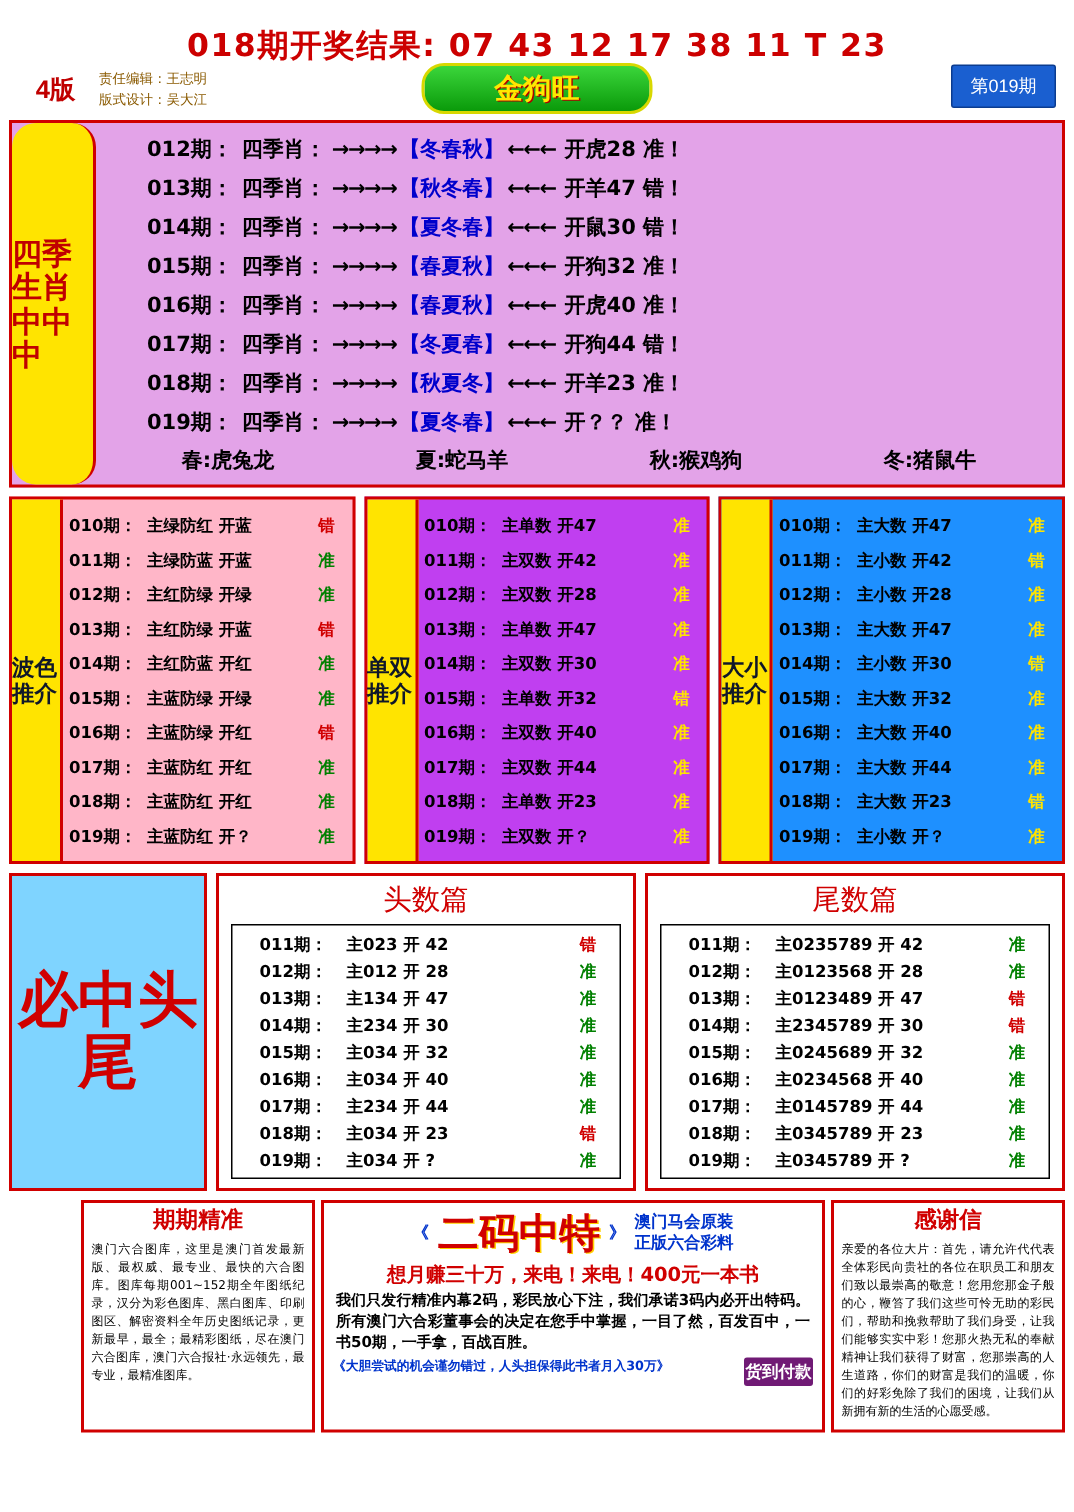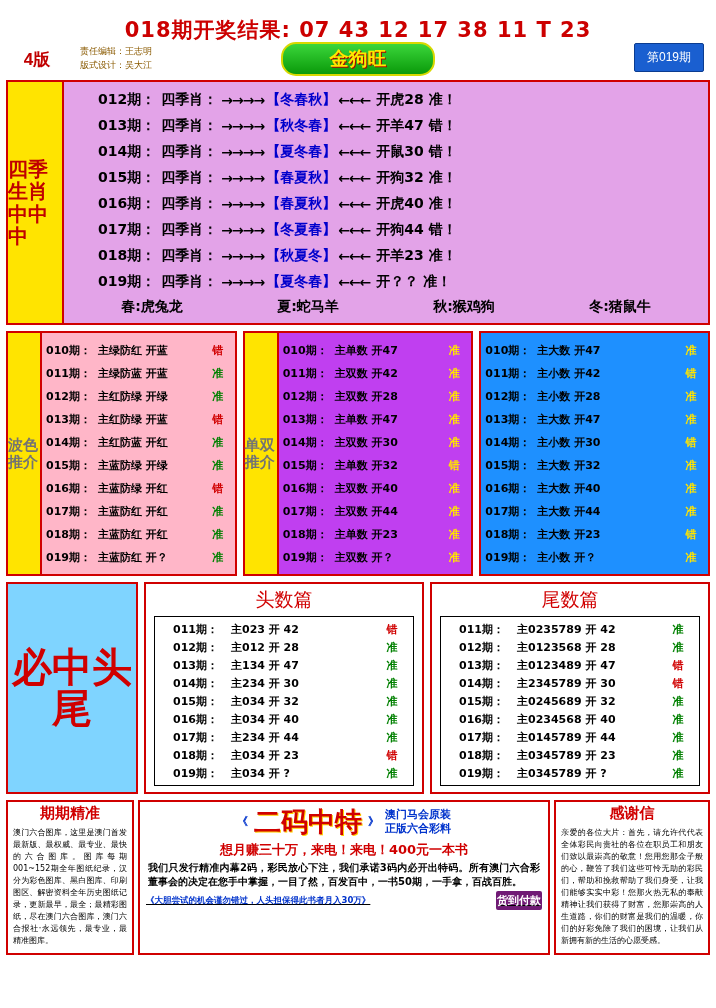--- a/index.html
+++ b/index.html
@@ -30,22 +30,21 @@
     display:flex;align-items:center;
   }
   .badge4{
     width:54px;height:34px;
     display:flex;align-items:center;justify-content:center;
     font-size:17px;font-weight:bold;color:#c00000;
     margin-left:6px;
   }
   .resp{
     font-size:9px;line-height:14px;color:#8a5a00;
-    margin-left:16px;
-    font-family:Liberation Mono, monospace;
+    margin-left:2px;
   }
   .goldtitle{
     position:absolute;left:50%;transform:translateX(-50%);
     top:2px;
     width:150px;height:30px;border-radius:15px;
     background:linear-gradient(#3bd63b,#0a9a0a);
     border:2px solid #d8d800;
     display:flex;align-items:center;justify-content:center;
     font-size:19px;font-weight:bold;color:#ffe800;
     text-shadow:1px 1px 0 #b00000;
@@ -69,20 +68,21 @@
     box-sizing:border-box;
   }
   .v-title{
     width:54px;
     background:#ffe400;
     border-right:2px solid #d00000;
     display:flex;flex-direction:column;align-items:center;justify-content:center;
     font-size:20px;font-weight:bold;color:#c00000;
     line-height:1.12;
     font-family:"DejaVu Sans",sans-serif;
+    border-radius:16px;
   }
   .rows{flex:1;display:flex;flex-direction:column;justify-content:center;padding:2px 0;}
   .row{
     display:flex;align-items:center;
     font-size:14px;font-weight:bold;
     height:26px;
     padding-left:34px;
     font-family:"DejaVu Sans",sans-serif;
   }
   .row .period{color:#000;}
@@ -105,21 +105,21 @@
   }
   .col{
     flex:1;border:2px solid #d00000;display:flex;box-sizing:border-box;
   }
   .col.pink{background:#ffb6c8;}
   .col.purple{background:#c03ff0;}
   .col.blue{background:#1e90ff;}
   .coltitle{
     width:32px;
     display:flex;flex-direction:column;align-items:center;justify-content:center;
-    font-size:15px;font-weight:bold;color:#737373;
+    font-size:15px;font-weight:bold;color:#0f172a;
     background:#ffe400;
     border-right:2px solid #d00000;
     line-height:1.1;
     font-family:"DejaVu Sans",sans-serif;
   }
   .collist{flex:1;display:flex;flex-direction:column;justify-content:center;padding:2px 4px;}
   .crow{
     display:flex;align-items:center;
     font-size:11px;font-weight:bold;height:23px;
     font-family:"DejaVu Sans",sans-serif;
@@ -170,21 +170,21 @@
   .b3row .r{width:34px;text-align:center;}
 
   
   .block4{
     display:flex;margin:6px 6px 0 6px;gap:4px;height:155px;
   }
   .b4col{
     border:2px solid #d00000;box-sizing:border-box;background:#fff;
     display:flex;flex-direction:column;
   }
-  .b4left{width:128px;}
+  .b4left{width:156px;margin-left:48px;}
   .b4center{flex:1;}
   .b4right{width:156px;}
   .b4title{
     text-align:center;font-size:15px;font-weight:bold;color:#d00000;
     padding:2px 0;
     font-family:"DejaVu Sans",sans-serif;
   }
   .b4body{
     flex:1;font-size:8px;line-height:12px;color:#000;padding:2px 5px;
     text-align:justify;
@@ -206,21 +206,21 @@
   .centerline{
     text-align:center;font-size:13px;font-weight:bold;color:#d00000;
     font-family:"DejaVu Sans",sans-serif;
     padding:1px 0;
   }
   .centerbody{
     font-size:10px;line-height:14px;padding:1px 8px;text-align:justify;
     font-family:"DejaVu Sans",sans-serif;font-weight:bold;
   }
   .centerfoot{
-    display:flex;align-items:center;gap:8px;padding:1px 6px 2px 6px;text-decoration:underline;
+    display:flex;align-items:flex-start;gap:8px;padding:1px 6px 2px 6px;
   }
   .centerfoot .quote{
     flex:1;font-size:8.5px;color:#0033cc;font-weight:bold;
     font-family:"DejaVu Sans",sans-serif;
   }
   .centerfoot .cod{
     background:#701a75;color:#fff;font-size:11px;font-weight:bold;
     padding:2px 1px;border-radius:2px;white-space:nowrap;
     font-family:"DejaVu Sans",sans-serif;
   }
@@ -437,20 +437,21 @@
           </div>
         <div class="crow">
             <span class="p">019期：</span>
             <span class="t">主双数 开？</span>
             <span class="r zhun">准</span>
           </div>
       </div>
     </div>
 
     <div class="col blue">
+      <div class="coltitle">大小推介</div>
       <div class="collist">
         <div class="crow">
             <span class="p">010期：</span>
             <span class="t">主大数 开47</span>
             <span class="r zhun">准</span>
           </div>
         <div class="crow">
             <span class="p">011期：</span>
             <span class="t">主小数 开42</span>
             <span class="r cuo">错</span>

